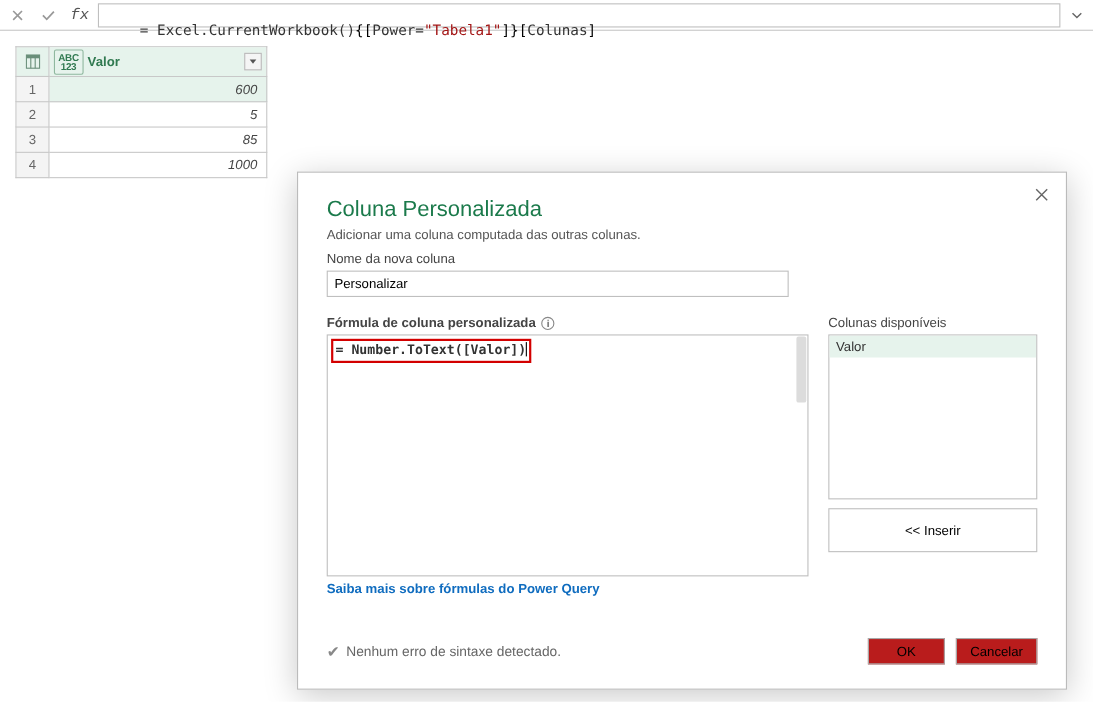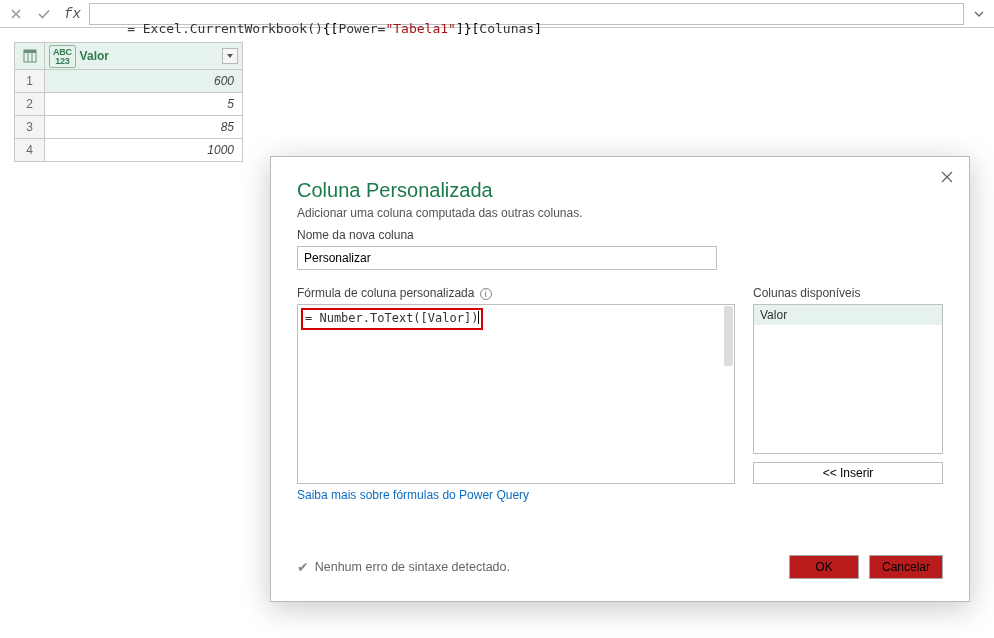--- a/index.html
+++ b/index.html
@@ -177,26 +177,26 @@
     padding: 4px 6px;
     font-size: 12px;
     margin-bottom: 16px;
     height: 24px;
   }
 
   .formula-cols-row {
     display:flex; gap: 18px;
     margin-bottom: 10px;
   }
-  .formula-col { flex: 1; display:flex; flex-direction:column; }
+  .formula-col { flex: 1; display:flex; flex-direction:column;font-weight:bold; }
   .cols-col { width: 190px; display:flex; flex-direction:column;}
 
   .formula-editor {
     border: 1px solid #bfbfbf;
-    height: 180px;
+    height: 220px;
     padding: 3px;
     font-family: Consolas, monospace;
     font-size: 12px;
     overflow: auto;
     position: relative;
     background:#fff;
   }
   .formula-editor .scroll-thumb {
     position:absolute; right:1px; top:1px;
     width:9px; height:60px; background:#dcdcdc;
@@ -223,21 +223,21 @@
   }
   .avail-item {
     padding: 3px 6px;
     cursor: pointer;
   }
   .avail-item.selected { background: #e6f3ec; }
   .insert-btn {
     margin-top: 8px;
     border: 1px solid #bfbfbf;
     background: #fff;
-    height: 22px;
+    height: 40px;
     font-size: 12px;
     cursor:pointer;
     width:100%;
   }
 
   .learn-link {
     color: #0f6cbf;
     font-size: 12px;
     text-decoration: none;
     margin-top: 4px;

